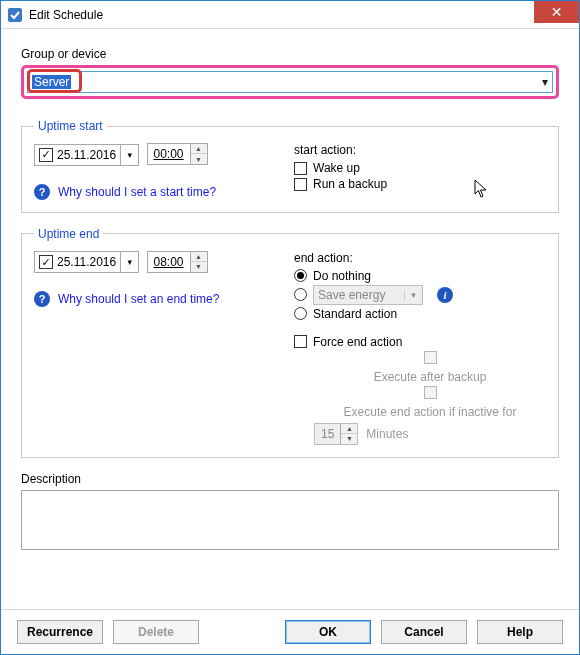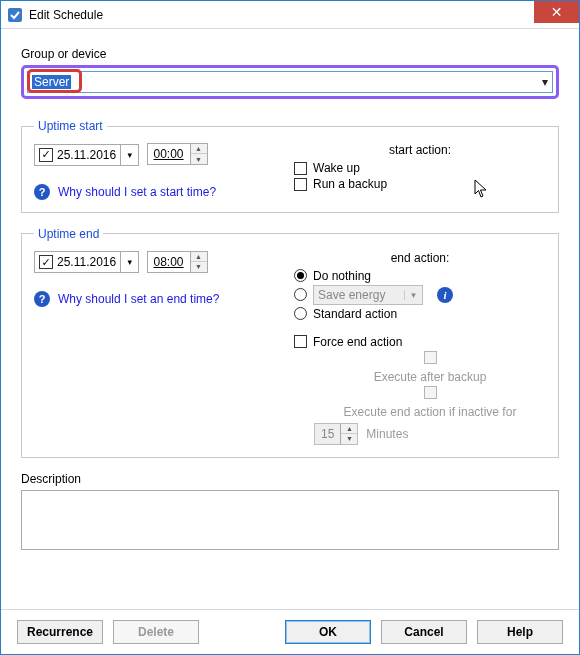--- a/index.html
+++ b/index.html
@@ -46,21 +46,21 @@
     flex:1;
     padding: 12px 20px 0 20px;
     overflow:hidden;
   }
   .section-label {
     font-size:12px;
     margin-bottom:4px;
     margin-top:6px;
   }
   .group-device-box {
-    border:3px solid #8b5cf6;
+    border:3px solid #ec4899;
     border-radius:5px;
     padding:3px;
     display:flex;
   }
   .group-device-box select,
   .gd-select {
     flex:1;
     height:22px;
     border:1px solid #5a9ed6;
     font-size:12px;
@@ -158,21 +158,21 @@
   }
   .info-icon {
     width:16px;height:16px;border-radius:50%;
     background:#2358c4; color:#fff;
     display:inline-flex;align-items:center;justify-content:center;
     font-weight:bold; font-style:italic;
     font-size:11px;
     margin-left:8px;
     font-family: Georgia, serif;
   }
-  .sublabel { font-size:12px; margin-bottom:4px;text-align:center; }
+  .sublabel { font-size:12px; margin-bottom:4px; }
   .chk, .rad {
     display:flex; align-items:center; gap:6px;
     margin:2px 0;
     font-size:12px;
   }
   .chk .box {
     width:13px; height:13px; border:1px solid #333; background:#fff;
     display:inline-flex;align-items:center;justify-content:center;
     font-size:10px;
   }

